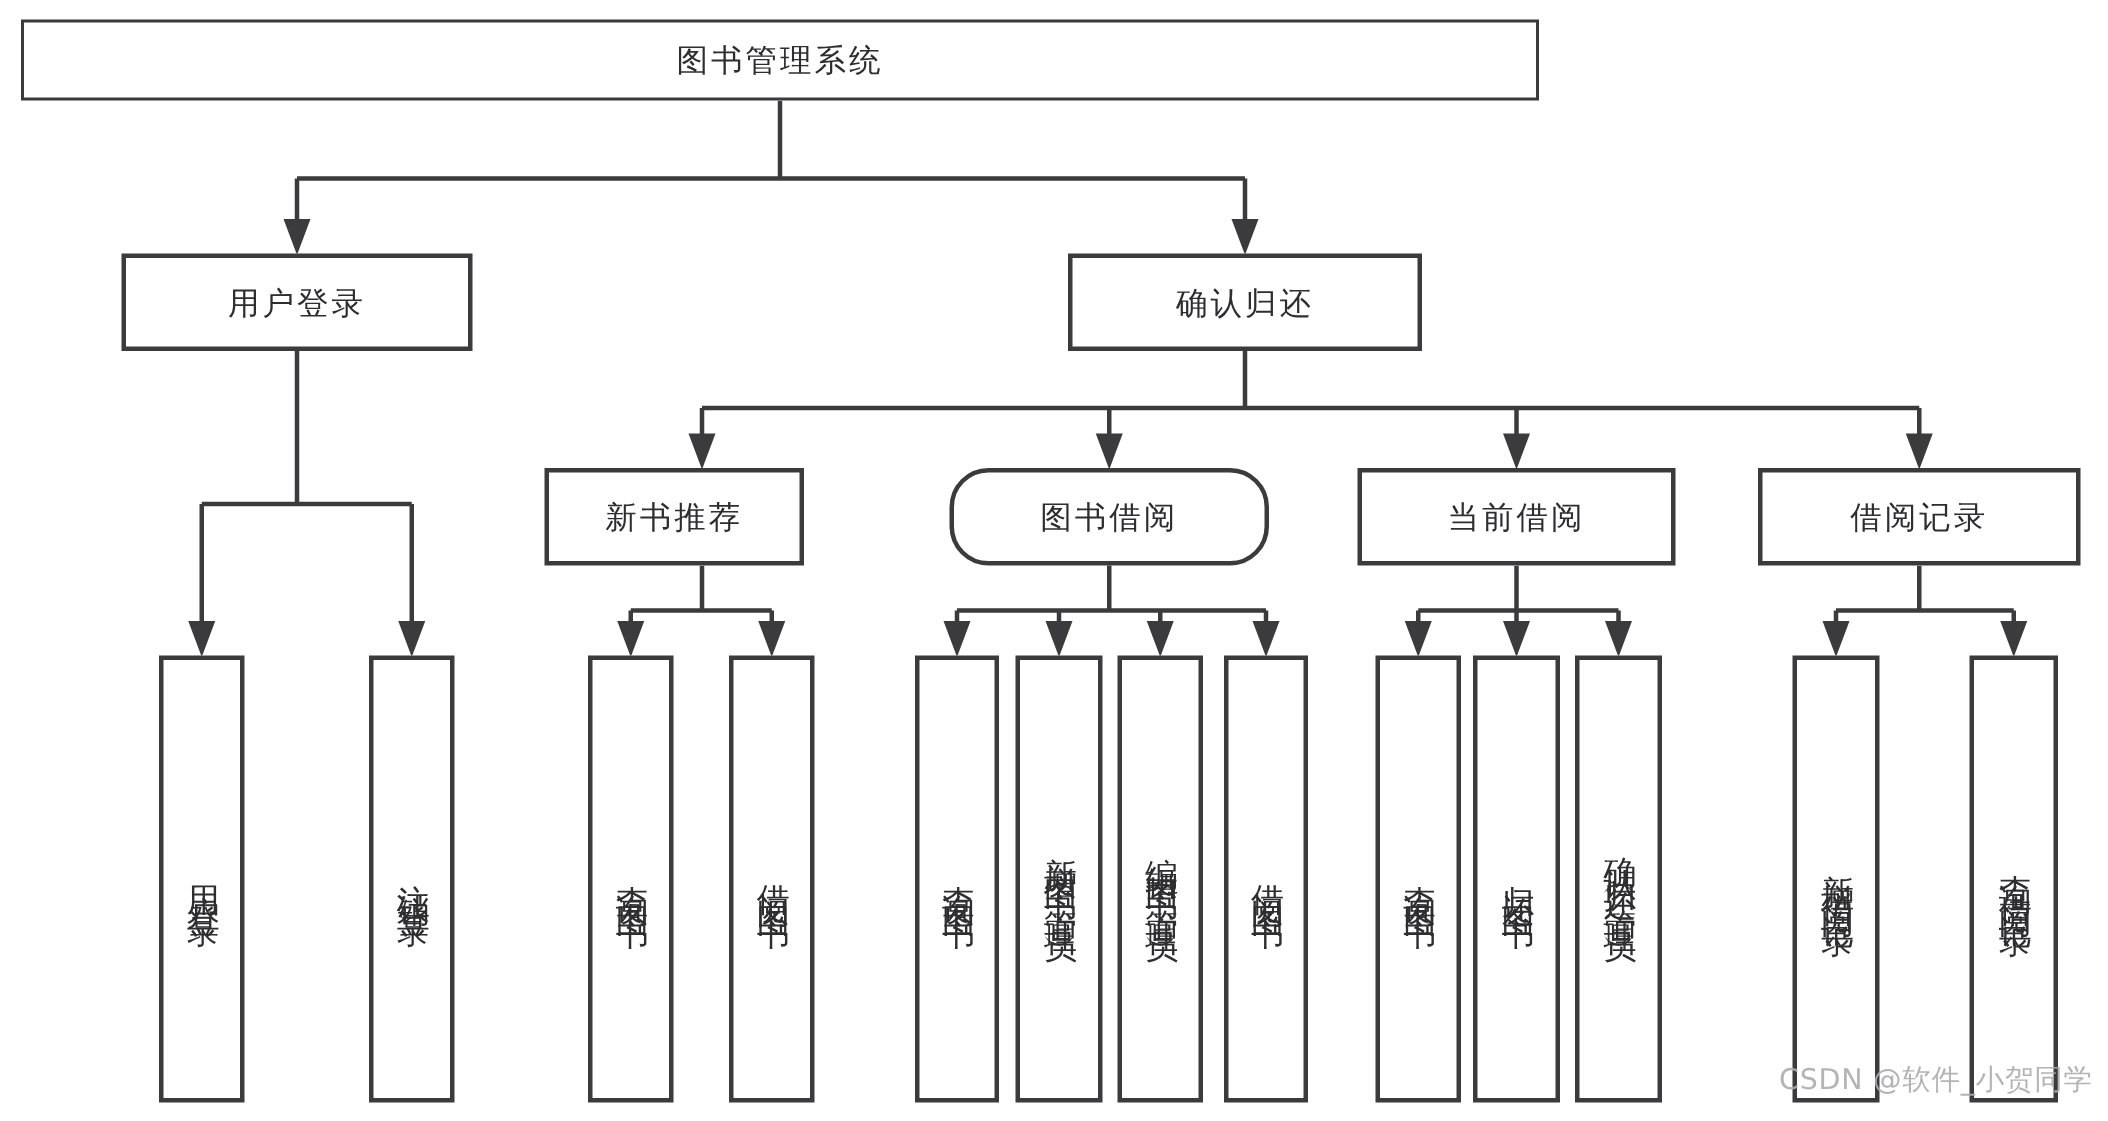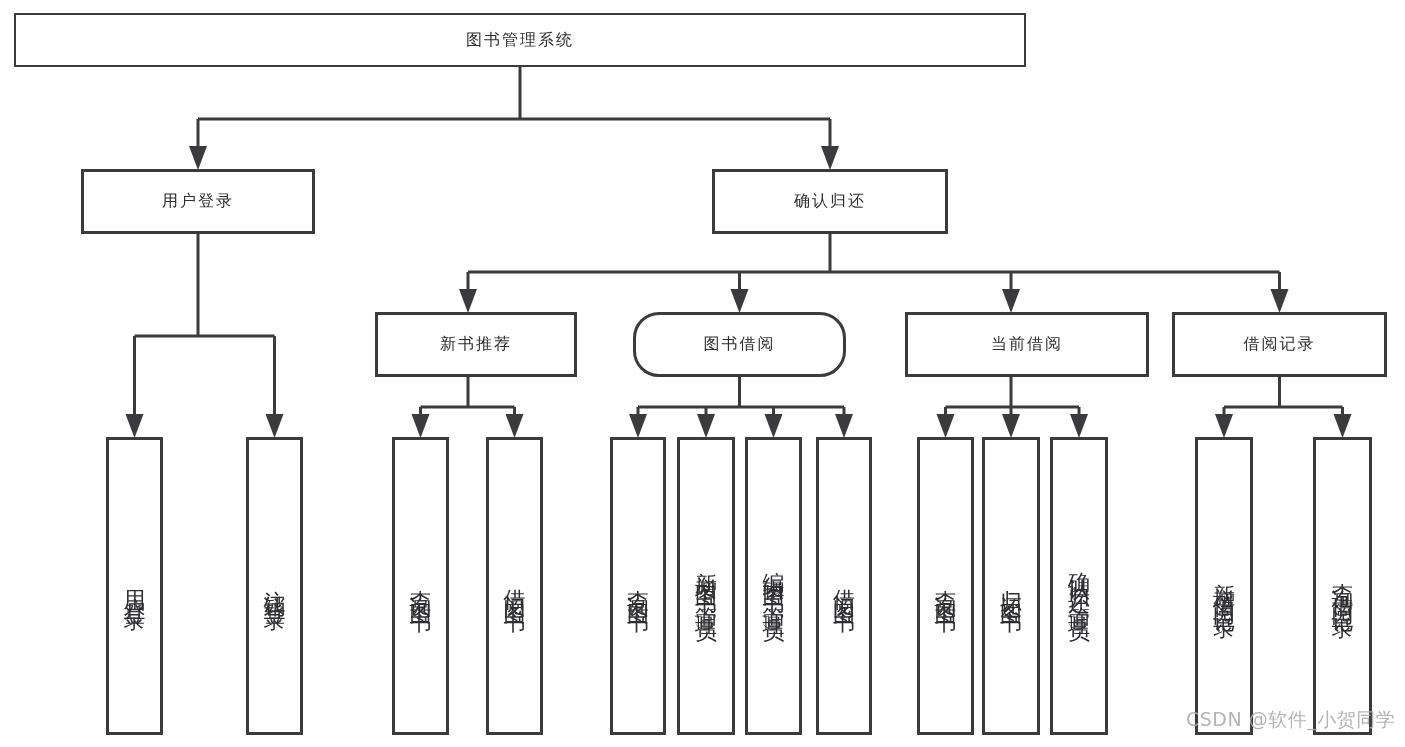--- a/index.html
+++ b/index.html
@@ -21,21 +21,21 @@
     box-sizing: border-box;
     background: #ffffff;
     border: 3px solid #3b3b3e;
     display: flex;
     align-items: center;
     justify-content: center;
     color: #2e2e31;
   }
   .node[data-name="node-root"] { border-width: 2px; }
   .node.horiz span {
-    font-size: 16px;
+    font-size: 21px;
     letter-spacing: 2px;
     white-space: nowrap;
   }
   .node.vert span {
     writing-mode: vertical-rl;
     text-orientation: mixed;
     font-size: 22px;
     letter-spacing: 0.32em;
     white-space: nowrap;
   }
@@ -85,27 +85,27 @@
 
   <div class="node horiz" data-name="node-root" style="left: 14px; top: 13px; width: 1012px; height: 54px;">
       <span data-name="node-label">图书管理系统</span>
     </div>
     <div class="node horiz" data-name="node-user-login-group" style="left: 81px; top: 169px; width: 234px; height: 65px;">
       <span data-name="node-label">用户登录</span>
     </div>
     <div class="node horiz" data-name="node-book-mgmt" style="left: 712px; top: 169px; width: 236px; height: 65px;">
       <span data-name="node-label">确认归还</span>
     </div>
-    <div class="node horiz" data-name="node-new-book-rec" style="left: 363px; top: 312px; width: 202px; height: 65px; margin-left: 12px;">
+    <div class="node horiz" data-name="node-new-book-rec" style="left: 363px; top: 312px; width: 173px; height: 65px;">
       <span data-name="node-label">新书推荐</span>
     </div>
     <div class="node horiz" data-name="node-book-borrow" style="left: 633px; top: 312px; width: 213px; height: 65px; border-radius: 26px;">
       <span data-name="node-label">图书借阅</span>
     </div>
-    <div class="node horiz" data-name="node-current-borrow" style="left: 905px; top: 312px; width: 244px; height: 65px; text-align: right;">
+    <div class="node horiz" data-name="node-current-borrow" style="left: 905px; top: 312px; width: 212px; height: 65px; text-align: right;">
       <span data-name="node-label">当前借阅</span>
     </div>
     <div class="node horiz" data-name="node-borrow-records" style="left: 1172px; top: 312px; width: 215px; height: 65px; align-items: center;">
       <span data-name="node-label">借阅记录</span>
     </div>
     <div class="node vert" data-name="node-user-login" style="left: 106px; top: 437px; width: 57px; height: 298px;">
       <span data-name="node-label">用户登录</span>
     </div>
     <div class="node vert" data-name="node-logout" style="left: 246px; top: 437px; width: 57px; height: 298px;">
       <span data-name="node-label">注销登录</span>

